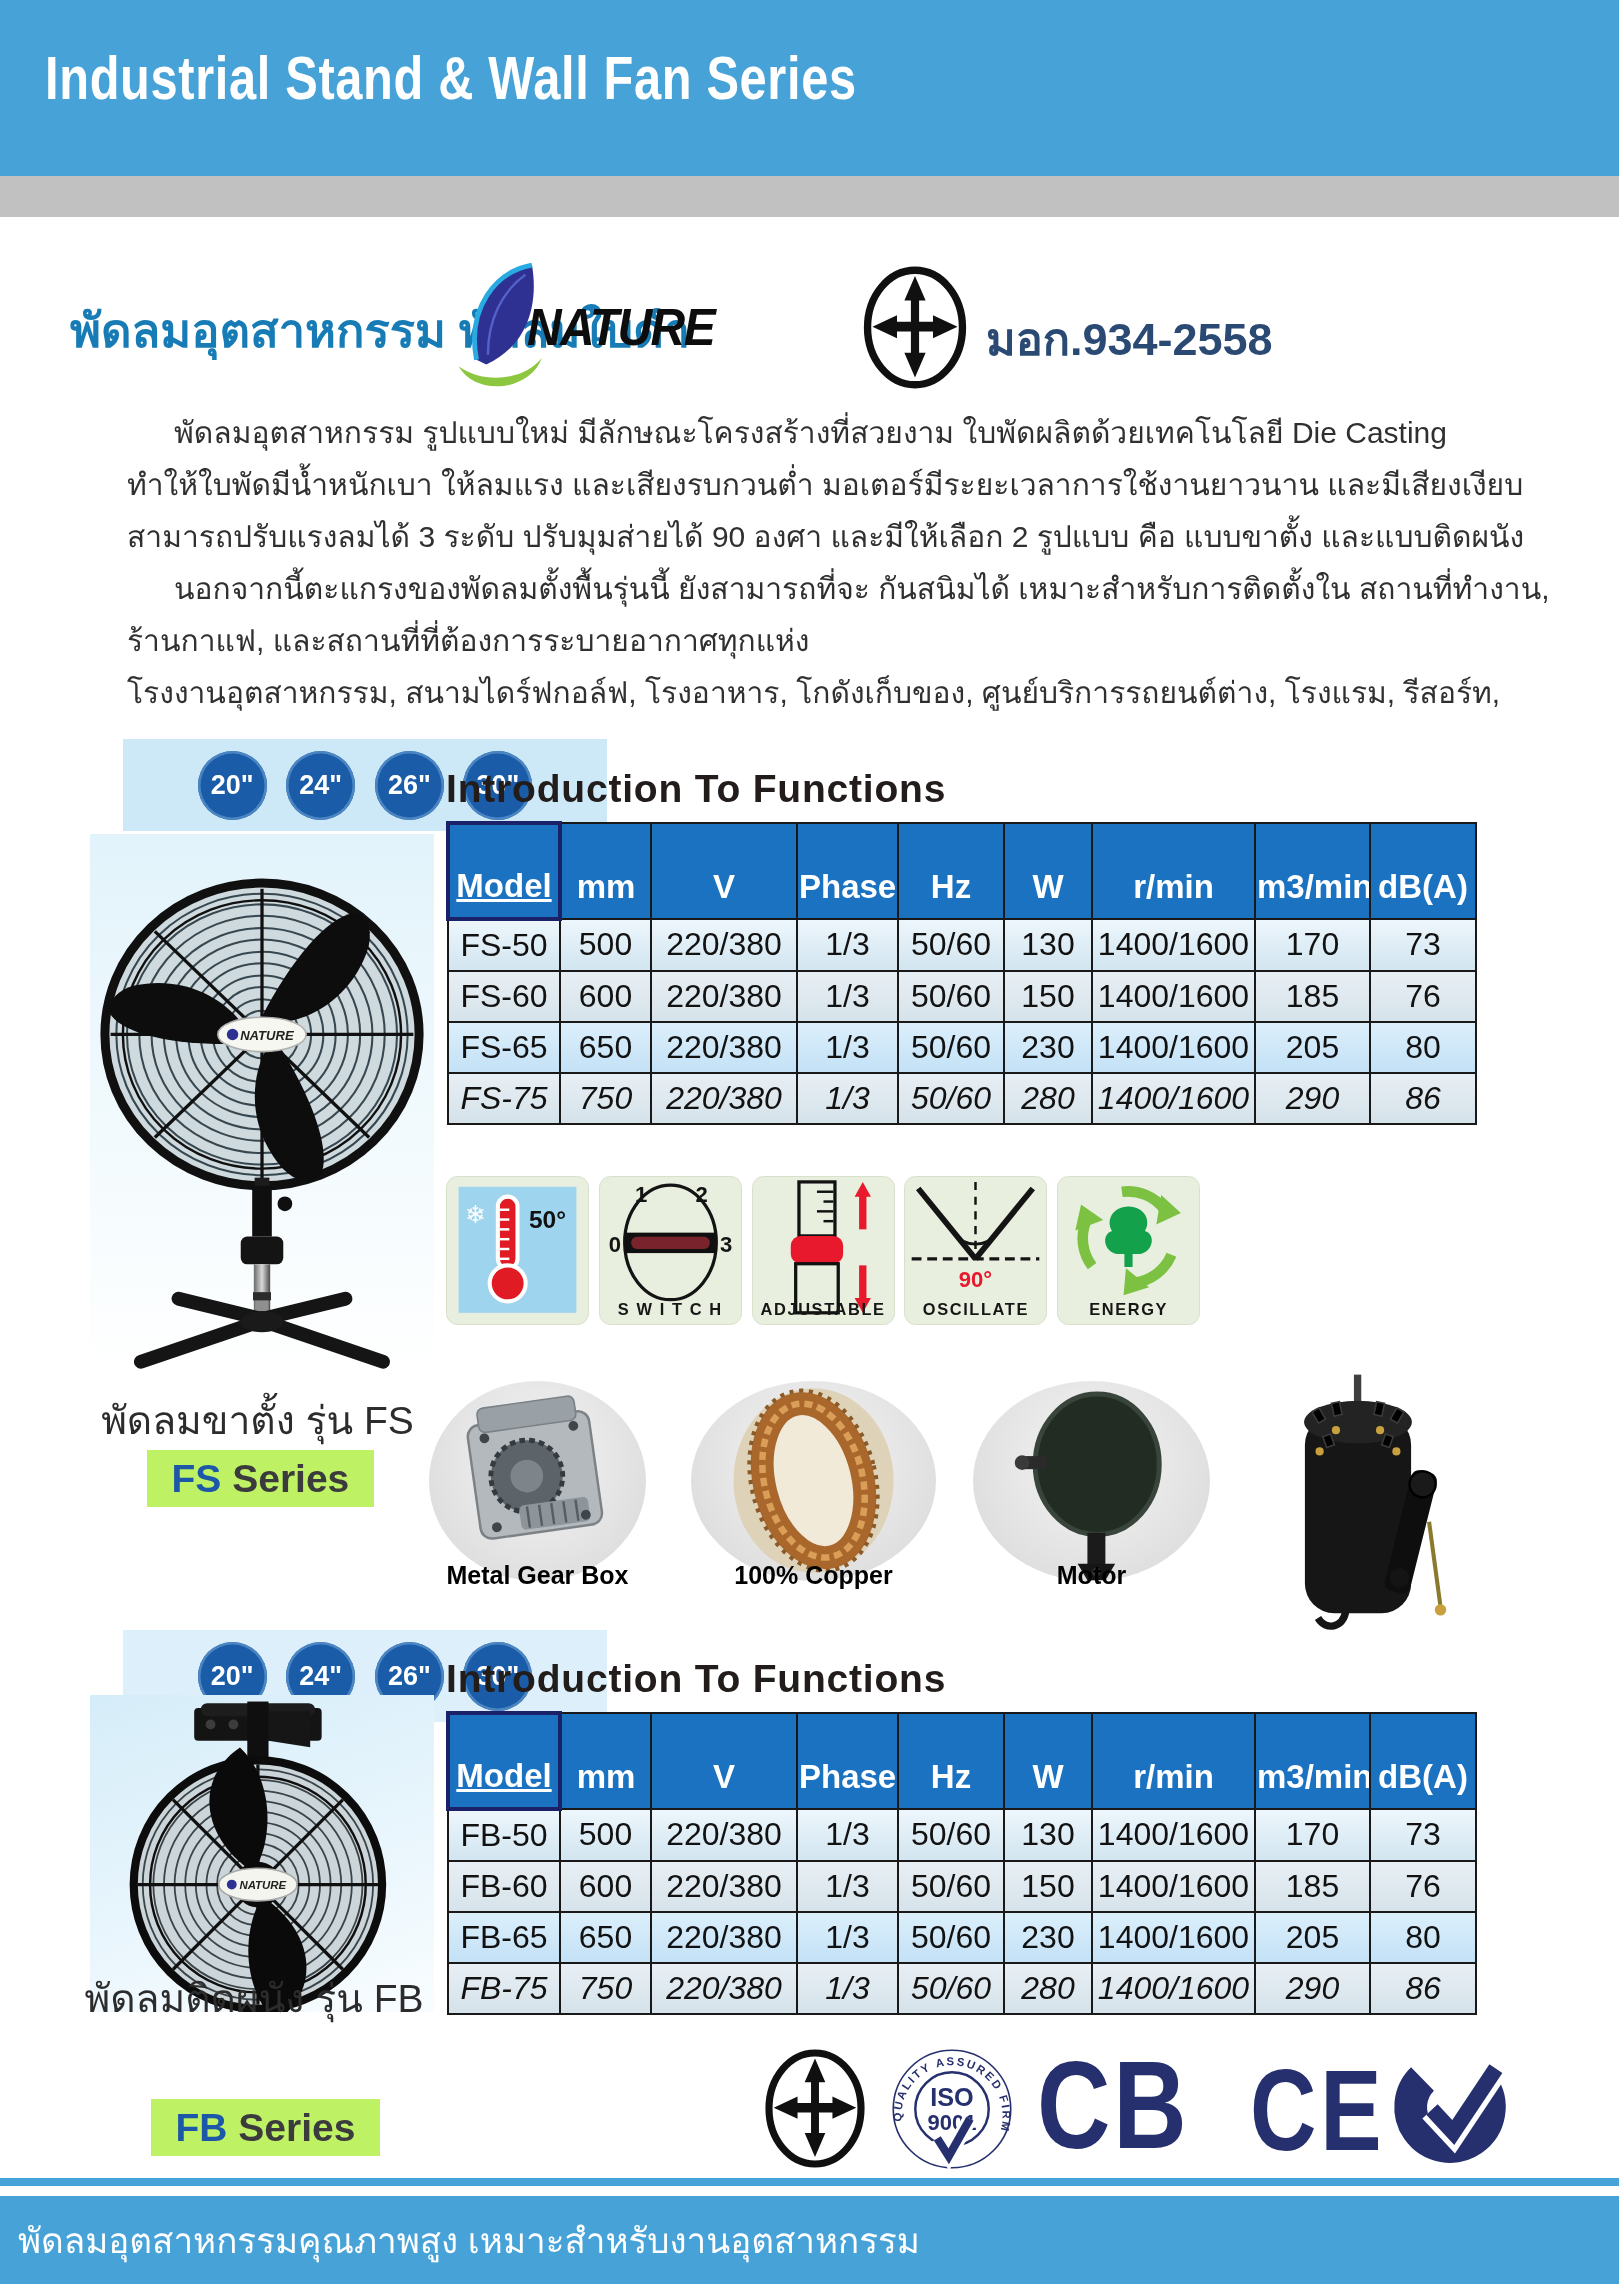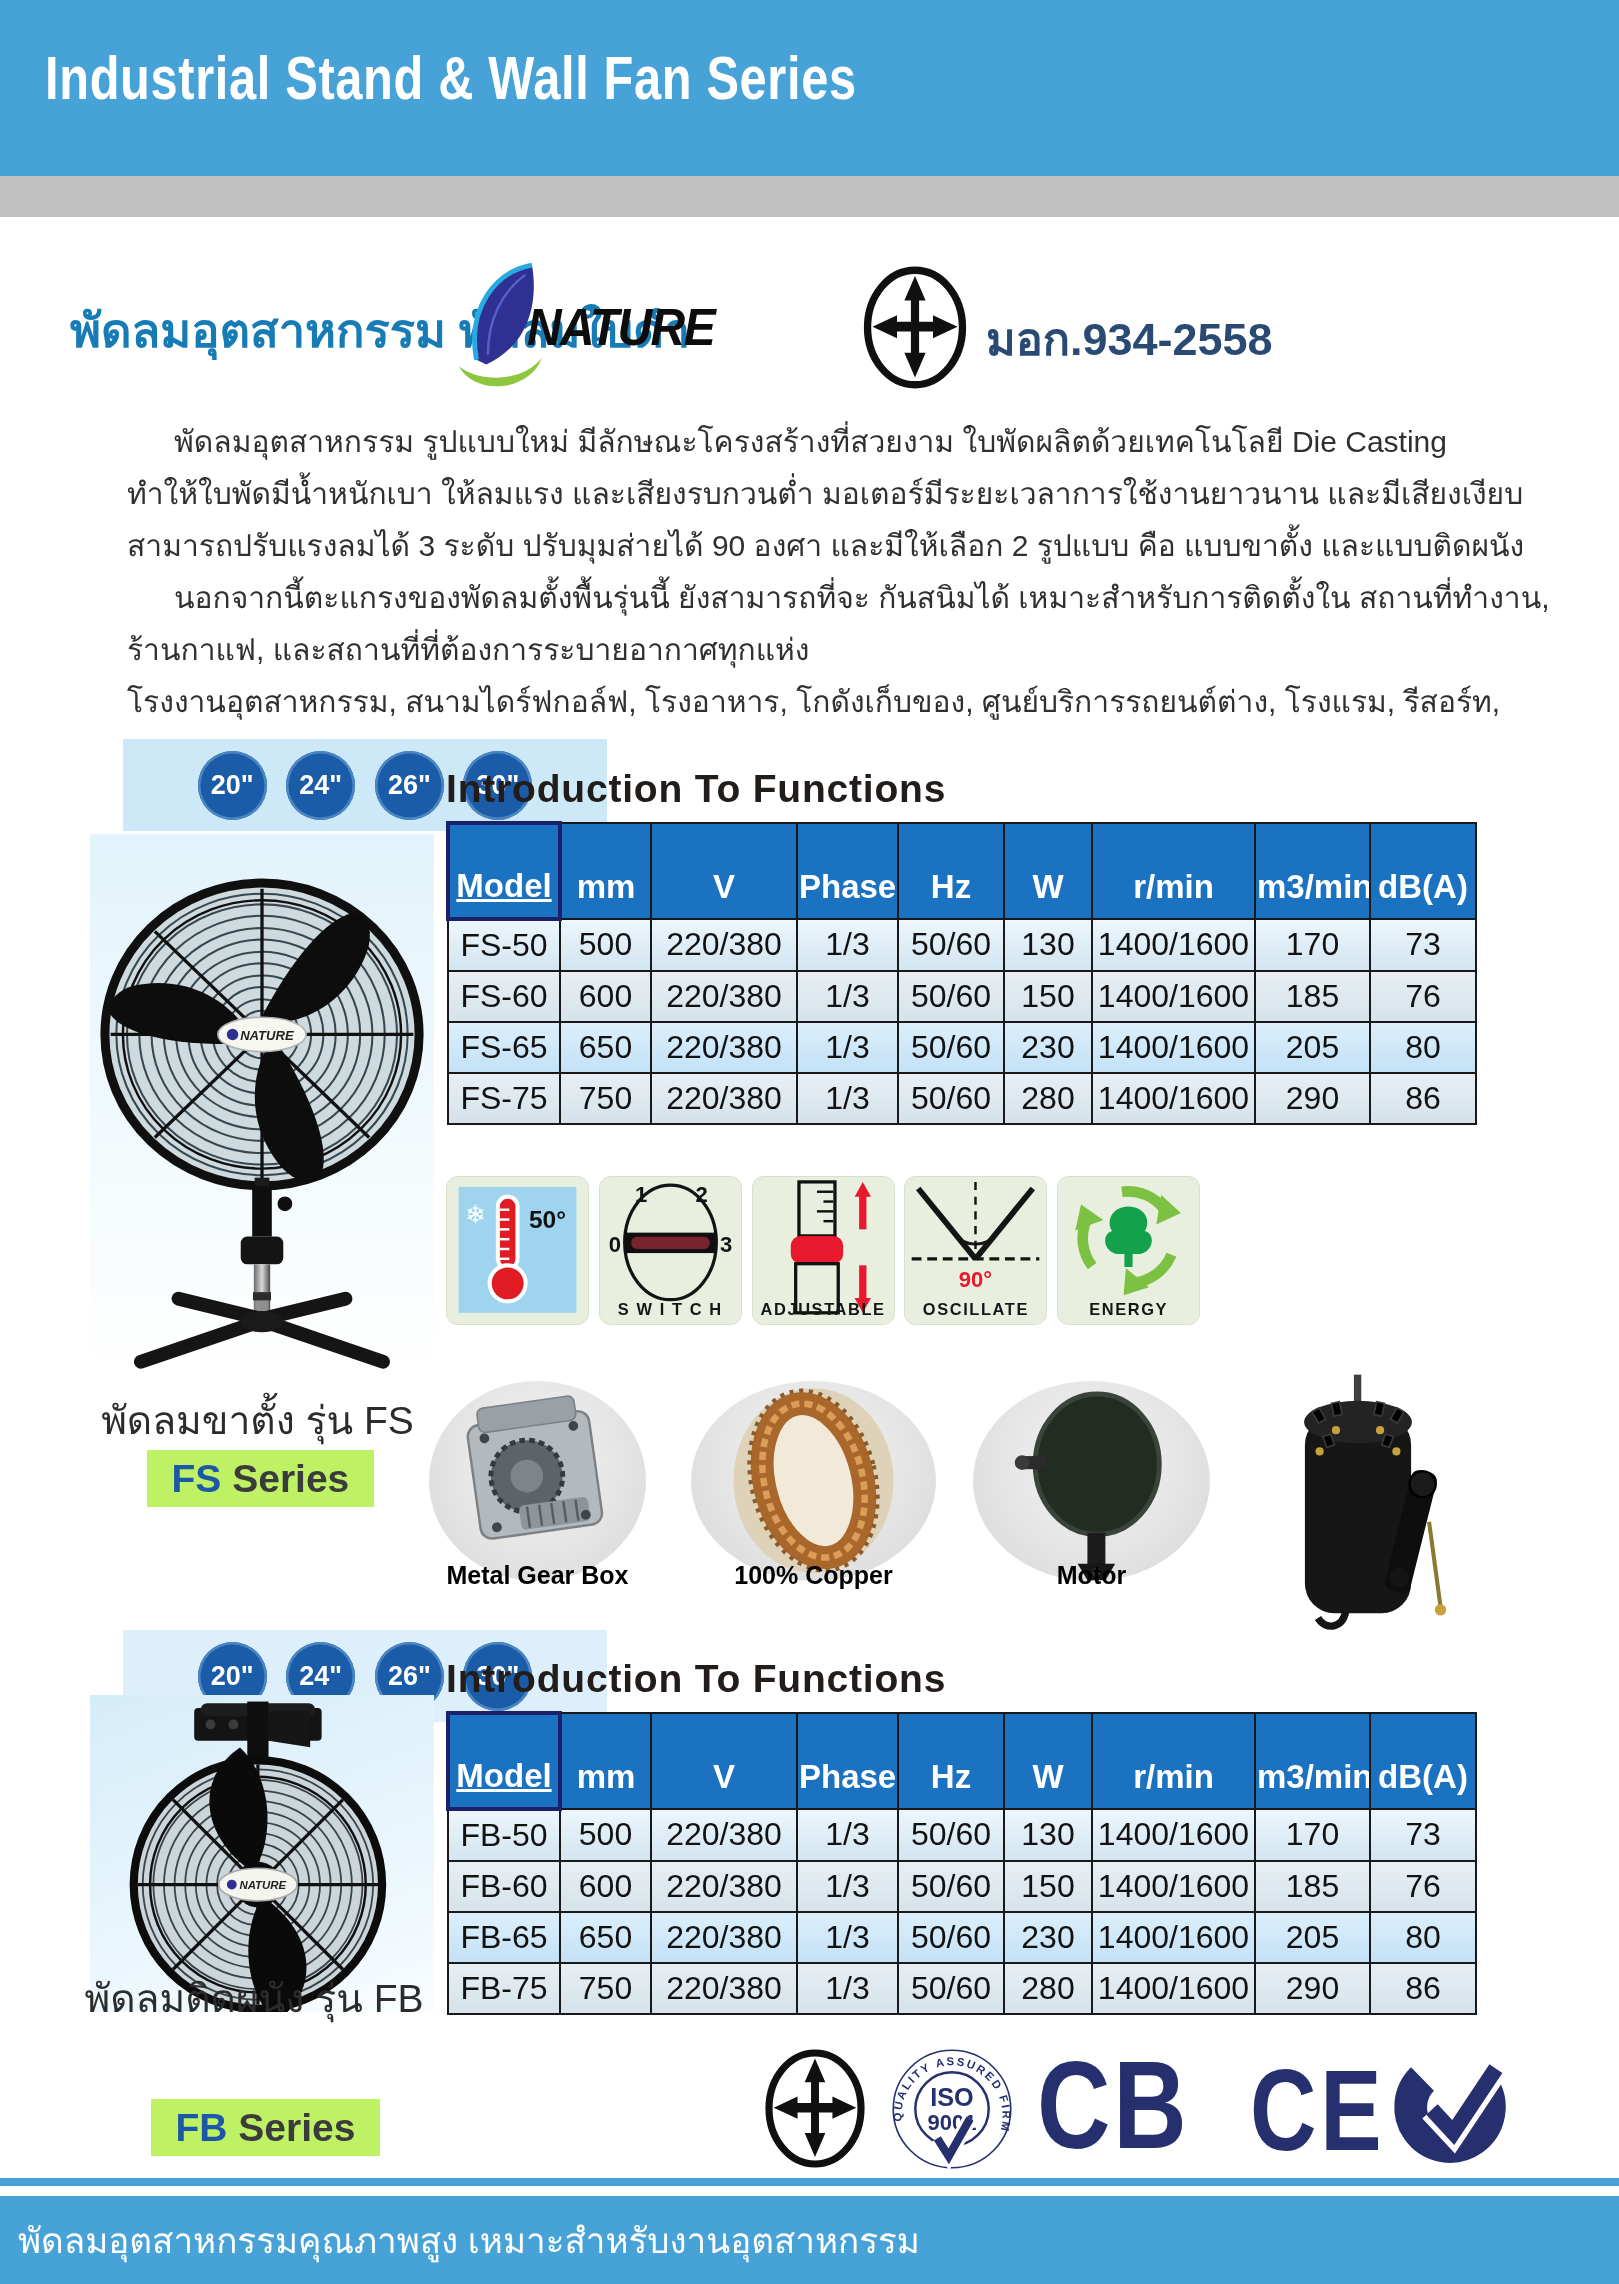--- a/index.html
+++ b/index.html
@@ -15,21 +15,21 @@
   
   .thai-title{position:absolute;left:70px;top:293px;font-size:47px;font-weight:bold;color:#177cb5;white-space:nowrap;}
   .nature-logo{position:absolute;left:452px;top:260px;width:295px;height:139px;}
   .nature-logo svg{position:absolute;left:0;top:0;}
   .nature-word{position:absolute;left:75px;top:38px;font-size:51px;font-weight:bold;font-style:italic;
         color:#0d0d0d;letter-spacing:-1.6px;transform:scaleX(.94);transform-origin:left center;}
   .tis-logo-1{position:absolute;left:861px;top:262px;}
   .tis-text{position:absolute;left:986px;top:303px;font-size:45px;font-weight:bold;color:#2a4a74;white-space:nowrap;}
 
   
-  .para{position:absolute;left:127px;top:416px;width:1440px;font-size:30px;line-height:52px;color:#303030;}
+  .para{position:absolute;left:127px;top:407px;width:1440px;font-size:30px;line-height:52px;color:#303030;}
   .para div{white-space:nowrap;}
   .para .ind{text-indent:47px;}
 
   
   .sizes-strip{position:absolute;left:123px;width:484px;height:92px;display:flex;align-items:center;
         justify-content:center;gap:19.6px;}
   .strip1{top:739px;background:#cde9f7;}
   .strip2{top:1630px;background:#dceffa;}
   .size-badge{width:69px;height:69px;border-radius:50%;background:#1a5ca8;color:#fff;font-weight:bold;
         font-size:27px;display:flex;align-items:center;justify-content:center;
@@ -49,21 +49,21 @@
   table.spec{position:absolute;left:446px;width:1027px;border-collapse:collapse;table-layout:fixed;}
   .tb1{top:821px;} .tb2{top:1711px;}
   table.spec th,table.spec td{border:2.5px solid #191919;text-align:center;overflow:hidden;}
   table.spec th{height:79px;background:#1b72c1;color:#fff;font-size:33px;font-weight:bold;
         vertical-align:bottom;padding-bottom:11.5px;}
   table.spec th:first-child{border-color:#1a2168;border-width:4.1px;text-decoration:underline;}
   table.spec td{height:47px;font-size:32px;color:#121212;}
   table.spec tr:nth-child(1) td{background:linear-gradient(180deg,#edf6fc,#d2e5f0);}
   table.spec tr:nth-child(2) td{background:linear-gradient(180deg,#e8eff4,#d6e3ea);}
   table.spec tr:nth-child(3) td{background:linear-gradient(180deg,#dceffb,#c3e1f6);}
-  table.spec tr:nth-child(4) td{background:linear-gradient(180deg,#e8eff4,#d5e2ea);}
+  table.spec tr:nth-child(4) td{background:linear-gradient(180deg,#e8eff4,#d5e2ea);font-style:italic;}
 
   
   .features{position:absolute;left:446px;top:1176px;display:flex;gap:9.8px;}
   .feature-card{position:relative;width:141px;height:147px;background:#e9efdf;border-radius:11.5px;
         border:0.8px solid #d9e0ca;}
   .feature-card .lbl{position:absolute;left:0;bottom:4.9px;width:100%;text-align:center;font-size:16.4px;
         font-weight:bold;color:#161616;letter-spacing:1.6px;white-space:nowrap;}
 
   
   .photo-oval{position:absolute;border-radius:50%;overflow:hidden;

